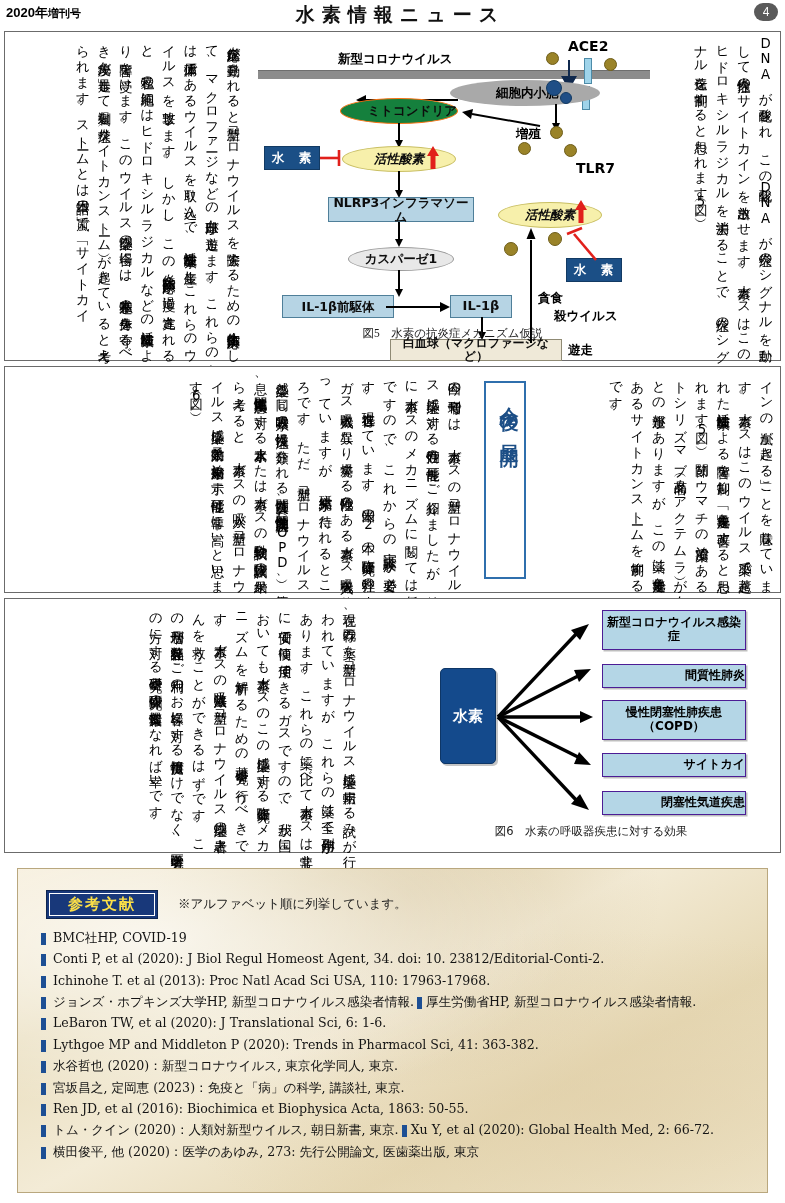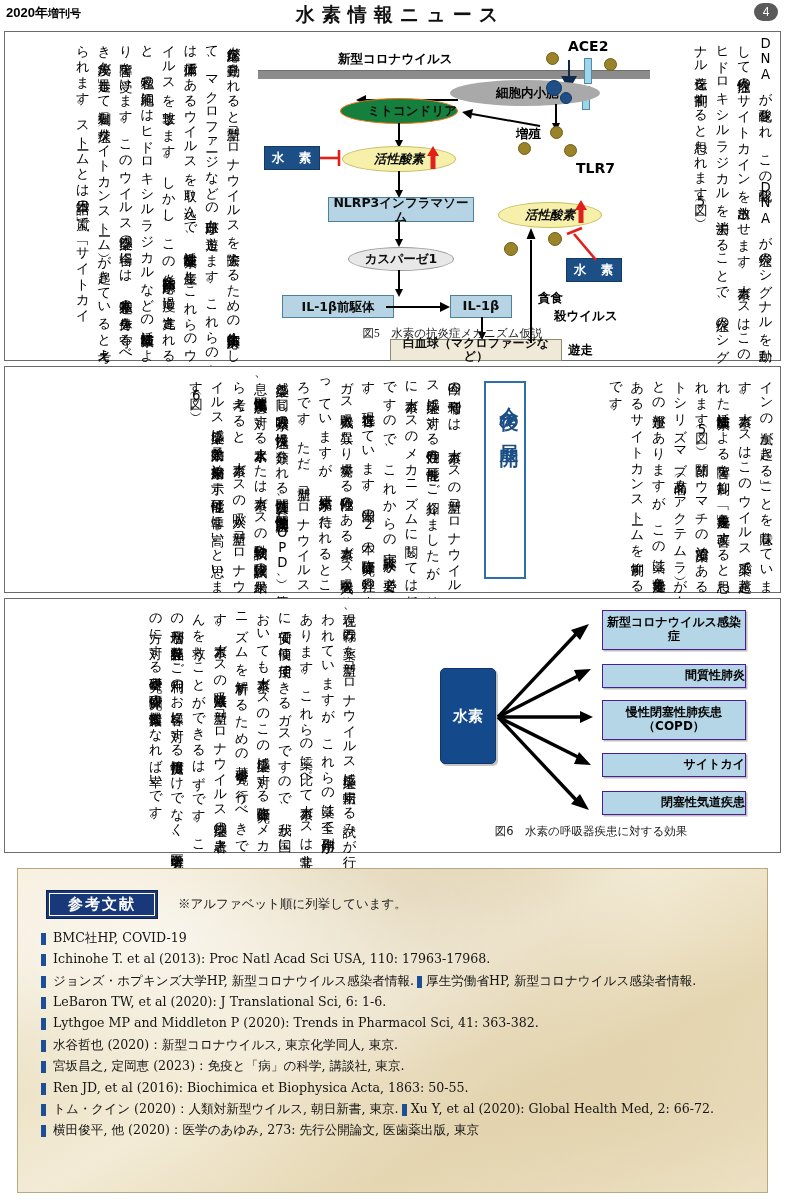--- a/index.html
+++ b/index.html
@@ -180,21 +180,21 @@
     font-family: "DejaVu Sans", "Liberation Sans", sans-serif;
     box-shadow: 2px 2px 0 rgba(110,110,110,0.4);
   }
 
   
   #refs-badge {
     position: absolute; left: 28px; top: 21px; width: 112px; height: 29px;
     background: #18387a; border: 1px solid #0d2450;
     box-shadow: inset 0 0 0 2px #18387a, inset 0 0 0 3px #ffffff;
     display: flex; align-items: center; justify-content: center;
-    color: #ffffff; font-weight: bold; font-size: 15px; letter-spacing: 2px;
+    color: #fde047; font-weight: bold; font-size: 15px; letter-spacing: 2px;
     font-family: "DejaVu Sans", "Liberation Sans", sans-serif;
   }
   #refs-note {
     position: absolute; left: 160px; top: 27px;
     font-size: 12.5px; color: #1a1a1a;
     font-family: "DejaVu Serif", "Liberation Serif", serif;
   }
   #refs-list {
     position: absolute; left: 22px; top: 62px; width: 716px;
   }
@@ -431,20 +431,21 @@
   </div>
 </div>
 
 <div id="fig6-caption">図6　水素の呼吸器疾患に対する効果</div>
 
 <div id="panel-refs">
   <div id="refs-badge">参考文献</div>
   <div id="refs-note">※アルファベット順に列挙しています。</div>
   <div id="refs-list">
       <div class="ref-item"><span>BMC社HP, COVID-19</span></div>
+      <div class="ref-item"><span>Conti P, et al (2020): J Biol Regul Homeost Agent, 34. doi: 10. 23812/Editorial-Conti-2.</span></div>
       <div class="ref-item"><span>Ichinohe T. et al (2013): Proc Natl Acad Sci USA, 110: 17963-17968.</span></div>
       <div class="ref-item"><span>ジョンズ・ホプキンズ大学HP, 新型コロナウイルス感染者情報.</span><span class="inline-mark">厚生労働省HP, 新型コロナウイルス感染者情報.</span></div>
       <div class="ref-item"><span>LeBaron TW, et al (2020): J Translational Sci, 6: 1-6.</span></div>
       <div class="ref-item"><span>Lythgoe MP and Middleton P (2020): Trends in Pharmacol Sci, 41: 363-382.</span></div>
       <div class="ref-item"><span>水谷哲也 (2020)：新型コロナウイルス, 東京化学同人, 東京.</span></div>
       <div class="ref-item"><span>宮坂昌之, 定岡恵 (2023)：免疫と「病」の科学, 講談社, 東京.</span></div>
       <div class="ref-item"><span>Ren JD, et al (2016): Biochimica et Biophysica Acta, 1863: 50-55.</span></div>
       <div class="ref-item"><span>トム・クイン (2020)：人類対新型ウイルス, 朝日新書, 東京.</span><span class="inline-mark">Xu Y, et al (2020): Global Health Med, 2: 66-72.</span></div>
       <div class="ref-item"><span>横田俊平, 他 (2020)：医学のあゆみ, 273: 先行公開論文, 医歯薬出版, 東京</span></div>
     </div>

